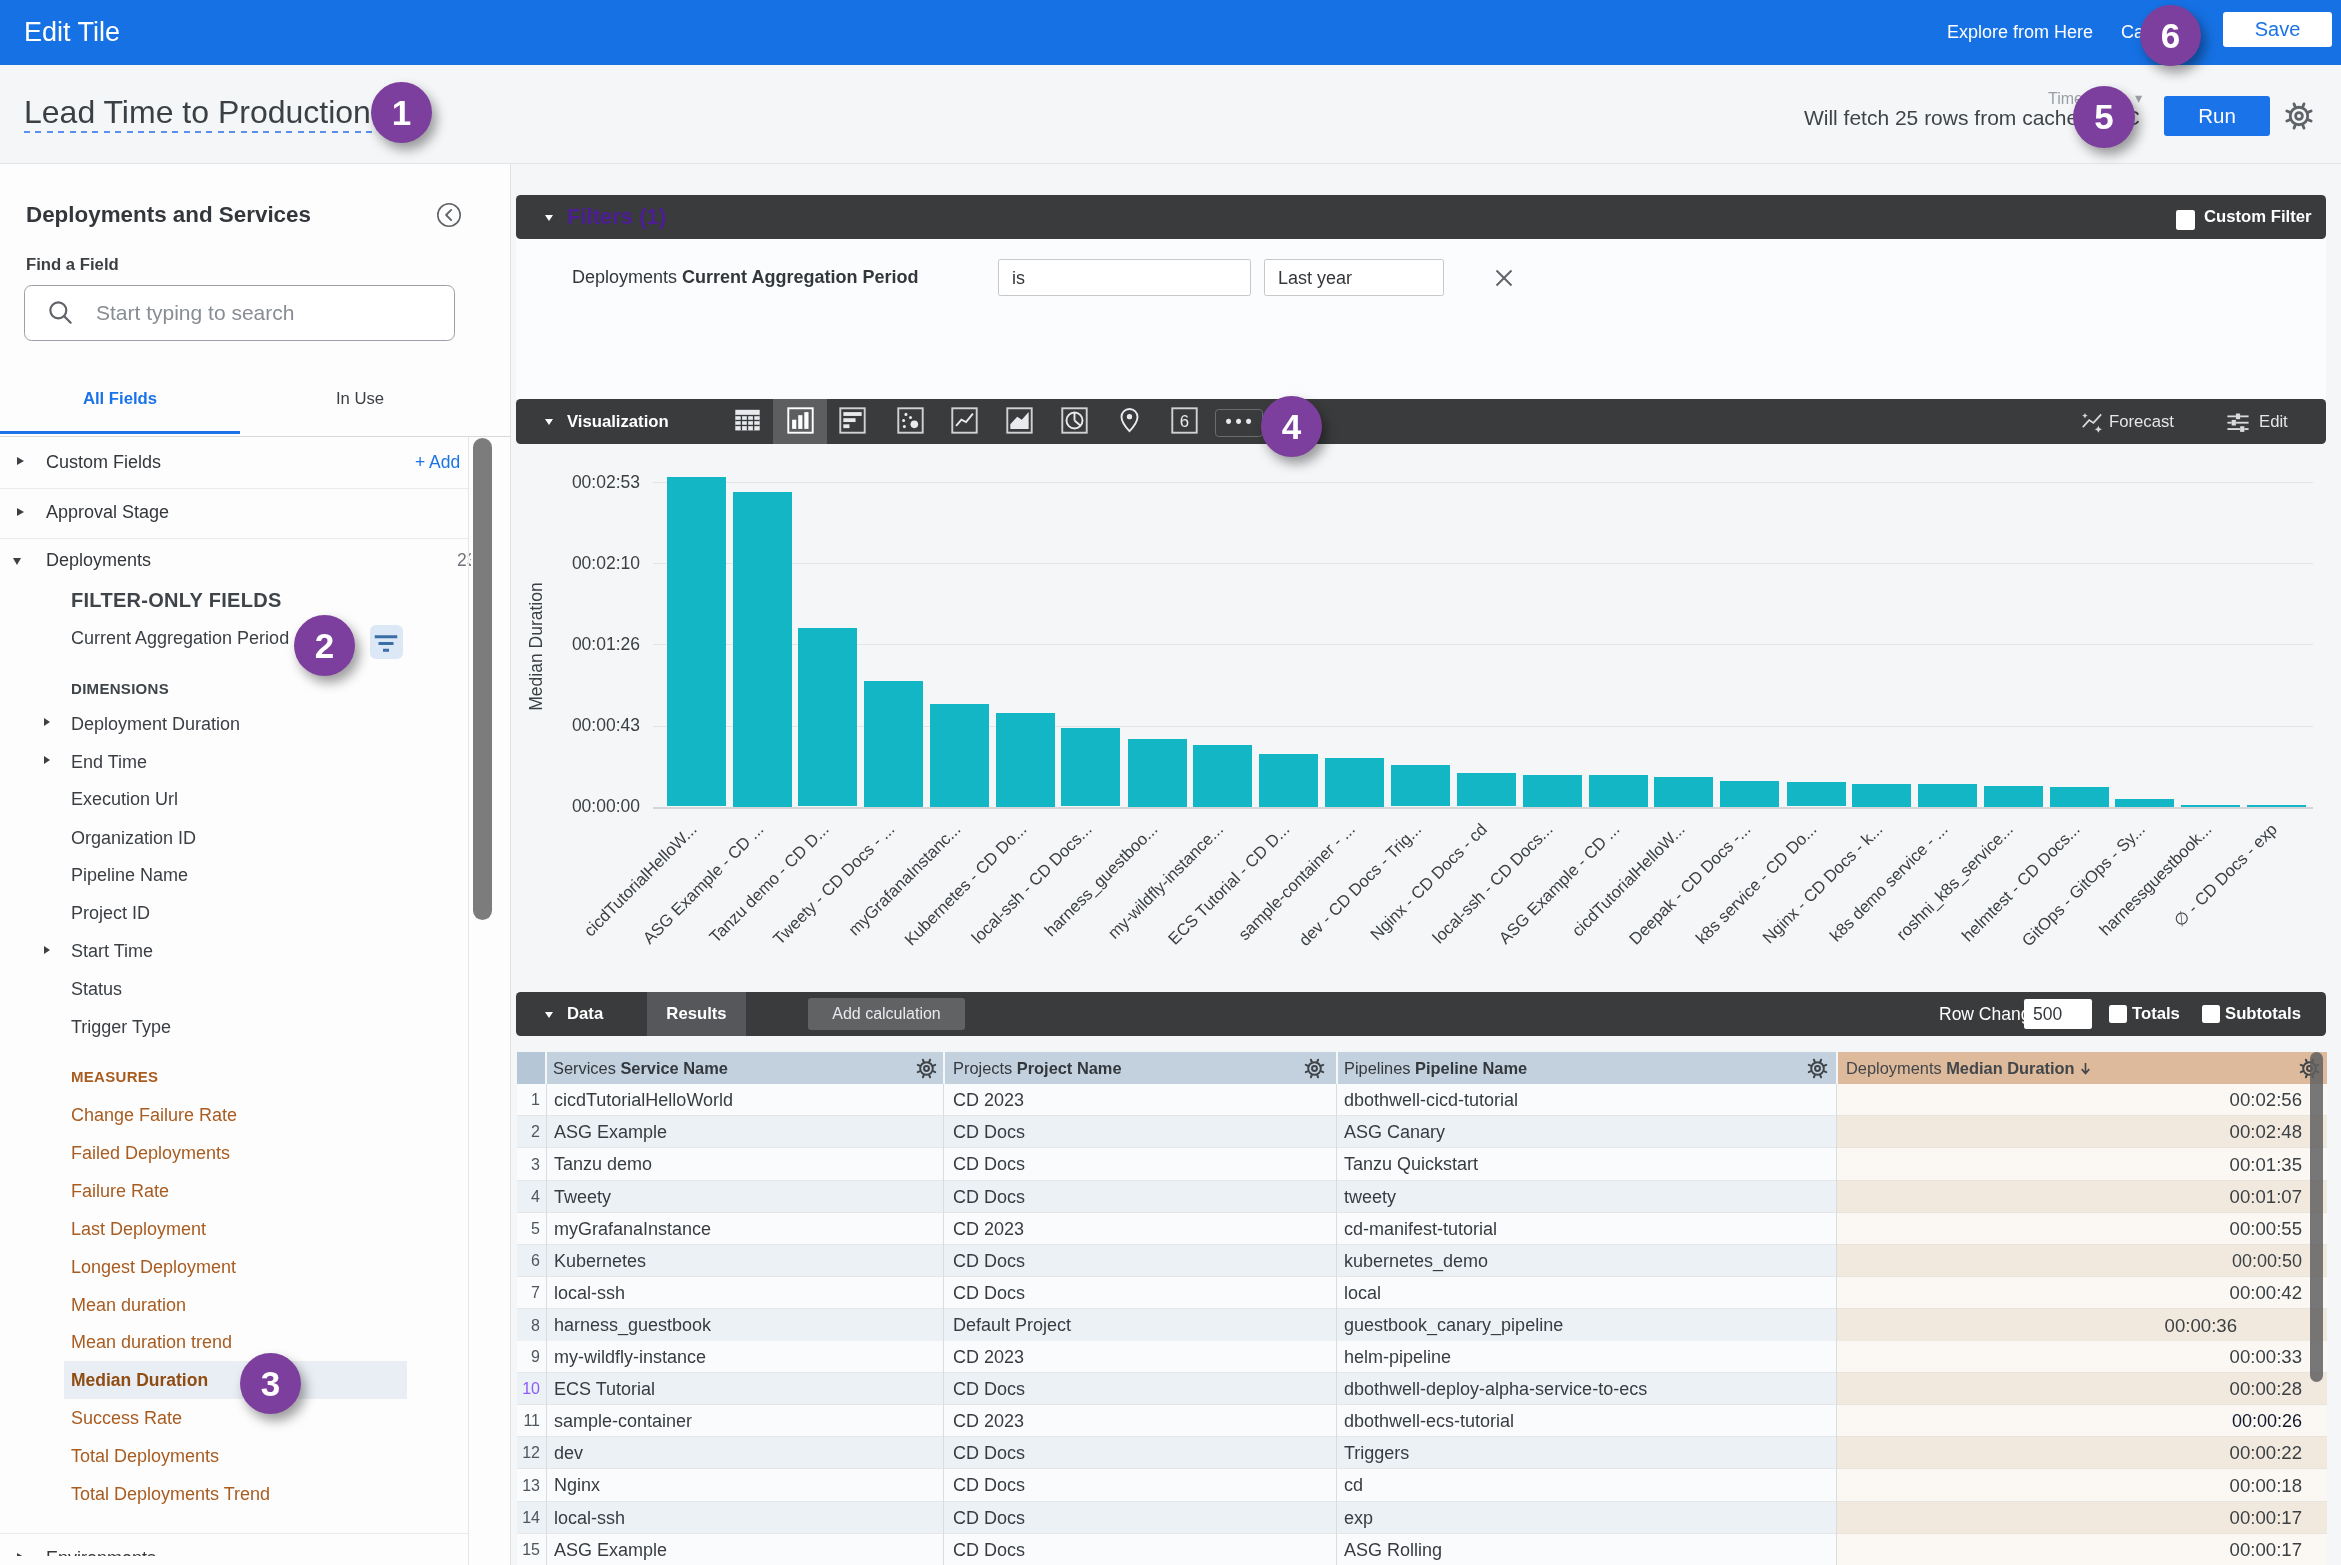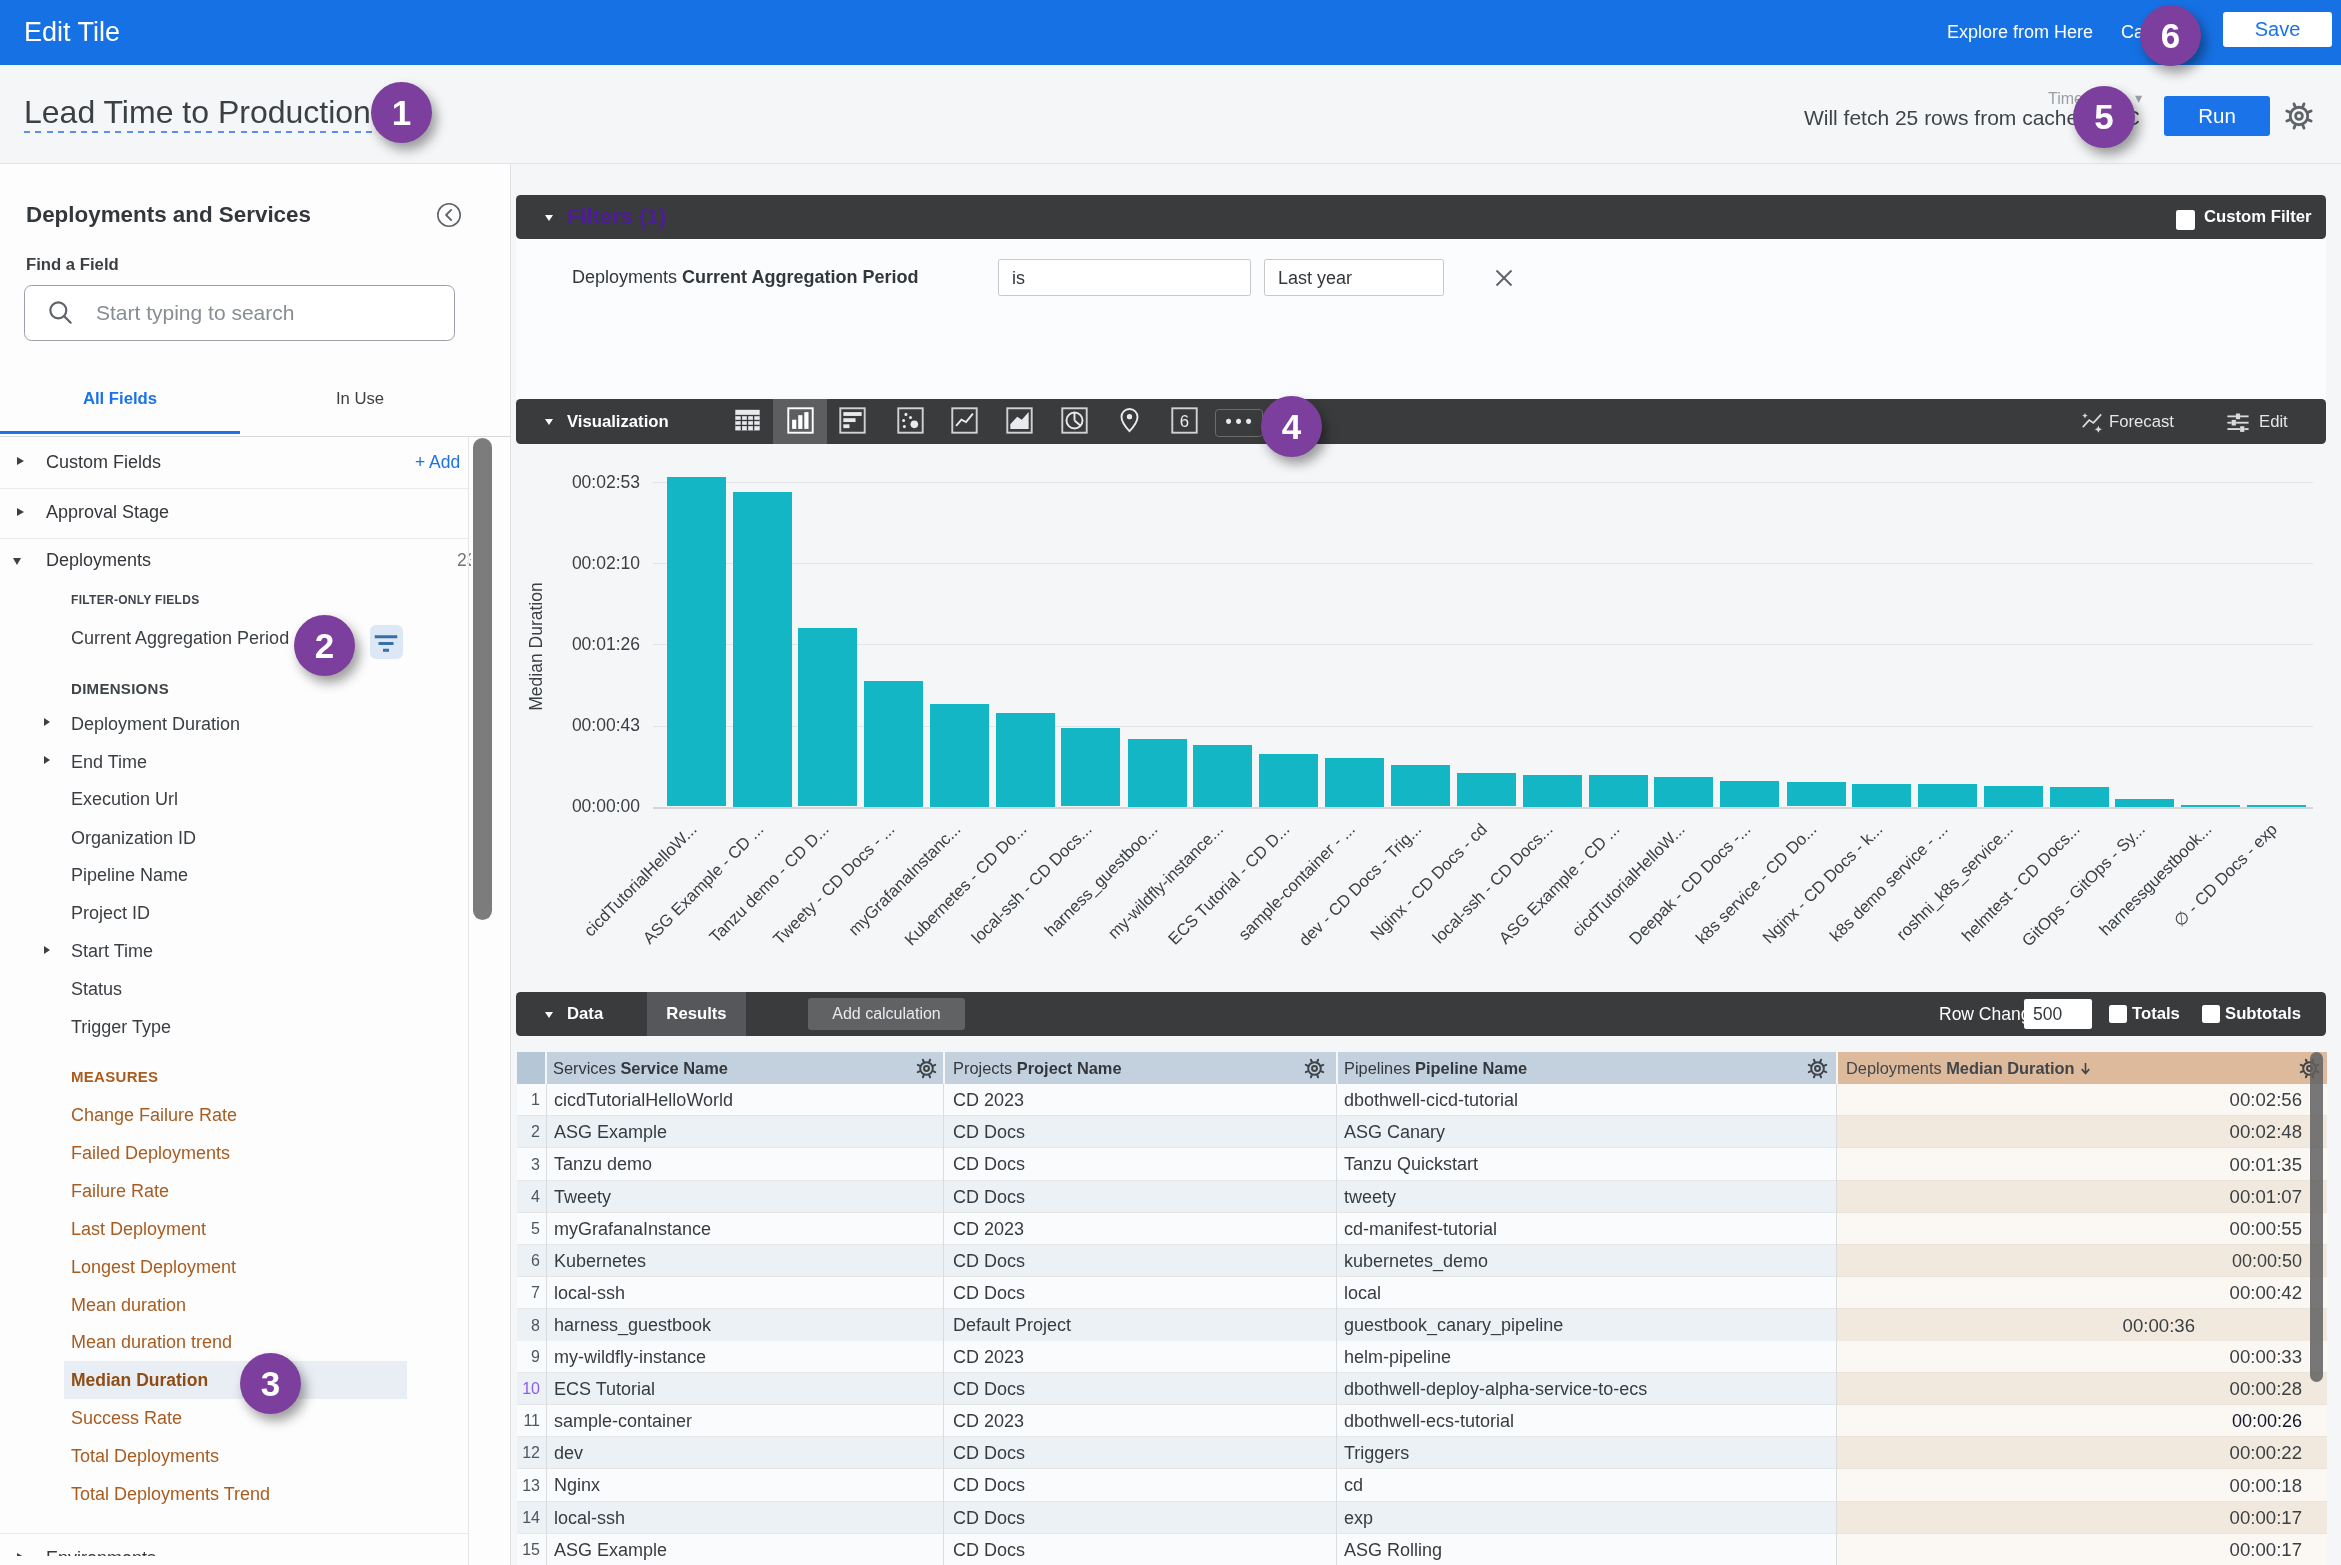--- a/index.html
+++ b/index.html
@@ -53,21 +53,21 @@
 <div style="position:absolute;left:16.7px;top:457px;width:0;height:0;border-left:7.6px solid #3c4043;border-top:4.6px solid transparent;border-bottom:4.6px solid transparent"></div>
 <div style="position:absolute;left:46px;top:446px;height:33px;line-height:33px;color:#33373b;font-size:18px;font-weight:500">Custom Fields</div>
 <div style="position:absolute;left:415px;top:446px;width:53px;height:33px;line-height:33px;color:#1a73e8;font-size:17.5px;font-weight:500;overflow:hidden;white-space:nowrap">+ Add</div>
 <div style="position:absolute;left:0;top:488px;width:468px;height:0.8px;background:#e8eaec"></div>
 <div style="position:absolute;left:16.7px;top:508px;width:0;height:0;border-left:7.6px solid #3c4043;border-top:4.6px solid transparent;border-bottom:4.6px solid transparent"></div>
 <div style="position:absolute;left:46px;top:496px;height:33px;line-height:33px;color:#33373b;font-size:18px;font-weight:500">Approval Stage</div>
 <div style="position:absolute;left:0;top:538px;width:468px;height:0.8px;background:#e8eaec"></div>
 <div style="position:absolute;left:13px;top:558px;width:0;height:0;border-top:7.6px solid #3c4043;border-left:4.6px solid transparent;border-right:4.6px solid transparent"></div>
 <div style="position:absolute;left:46px;top:544px;height:33px;line-height:33px;color:#33373b;font-size:18px;font-weight:500">Deployments</div>
 <div style="position:absolute;left:457px;top:544px;width:13.7px;height:33px;line-height:33px;color:#70757a;font-size:17.5px;overflow:hidden">23</div>
-<div style="position:absolute;left:71px;top:587px;height:26px;line-height:26px;color:#3f4449;font-size:12px;font-weight:700;letter-spacing:0.3px">FILTER-ONLY FIELDS</div>
+<div style="position:absolute;left:71px;top:587px;height:26px;line-height:26px;color:#3f4449;font-size:20px;font-weight:700;letter-spacing:0.3px">FILTER-ONLY FIELDS</div>
 <div style="position:absolute;left:71px;top:622px;height:32px;line-height:32px;color:#3a3f44;font-size:18px">Current Aggregation Period</div>
 <div style="position:absolute;left:71px;top:676px;height:26px;line-height:26px;color:#3f4449;font-size:15px;font-weight:700;letter-spacing:0.3px">DIMENSIONS</div>
 <div style="position:absolute;left:44px;top:718px;width:0;height:0;border-left:6.8px solid #3c4043;border-top:4.6px solid transparent;border-bottom:4.6px solid transparent"></div>
 <div style="position:absolute;left:71px;top:708px;height:32px;line-height:32px;color:#3a3f44;font-size:18px">Deployment Duration</div>
 <div style="position:absolute;left:44px;top:756px;width:0;height:0;border-left:6.8px solid #3c4043;border-top:4.6px solid transparent;border-bottom:4.6px solid transparent"></div>
 <div style="position:absolute;left:71px;top:746px;height:32px;line-height:32px;color:#3a3f44;font-size:18px">End Time</div>
 <div style="position:absolute;left:71px;top:783px;height:32px;line-height:32px;color:#3a3f44;font-size:18px">Execution Url</div>
 <div style="position:absolute;left:71px;top:822px;height:32px;line-height:32px;color:#3a3f44;font-size:18px">Organization ID</div>
 <div style="position:absolute;left:71px;top:859px;height:32px;line-height:32px;color:#3a3f44;font-size:18px">Pipeline Name</div>
 <div style="position:absolute;left:71px;top:897px;height:32px;line-height:32px;color:#3a3f44;font-size:18px">Project ID</div>
@@ -384,21 +384,21 @@
 <div style="position:absolute;left:554px;top:1277px;height:32px;line-height:32px;color:#383c41;font-size:18px">local-ssh</div>
 <div style="position:absolute;left:953px;top:1277px;height:32px;line-height:32px;color:#383c41;font-size:18px">CD Docs</div>
 <div style="position:absolute;left:1344px;top:1277px;height:32px;line-height:32px;color:#383c41;font-size:18px">local</div>
 <div style="position:absolute;left:2054px;top:1277px;width:248px;height:32px;line-height:32px;text-align:right;color:#3b4045;font-size:18.6px">00:00:42</div>
 <div style="position:absolute;left:517px;top:1309px;width:1319px;height:33px;background:#ecf1f6;border-bottom:0.8px solid #e5e6e8;box-sizing:border-box"></div>
 <div style="position:absolute;left:1836px;top:1309px;width:491px;height:33px;background:#f2e9de;border-bottom:0.8px solid #e9e4dc;box-sizing:border-box"></div>
 <div style="position:absolute;left:517px;top:1309px;width:23px;height:33px;line-height:33px;text-align:right;color:#4e565e;font-size:16px">8</div>
 <div style="position:absolute;left:554px;top:1309px;height:33px;line-height:33px;color:#383c41;font-size:18px">harness_guestbook</div>
 <div style="position:absolute;left:953px;top:1309px;height:33px;line-height:33px;color:#383c41;font-size:18px">Default Project</div>
 <div style="position:absolute;left:1344px;top:1309px;height:33px;line-height:33px;color:#383c41;font-size:18px">guestbook_canary_pipeline</div>
-<div style="position:absolute;left:1947px;top:1309px;width:248px;height:33px;line-height:33px;text-align:right;color:#3b4045;font-size:18.6px">00:00:36</div>
+<div style="position:absolute;left:1989px;top:1309px;width:248px;height:33px;line-height:33px;text-align:right;color:#3b4045;font-size:18.6px">00:00:36</div>
 <div style="position:absolute;left:517px;top:1341px;width:1319px;height:32px;background:#fafbfc;border-bottom:0.8px solid #e5e6e8;box-sizing:border-box"></div>
 <div style="position:absolute;left:1836px;top:1341px;width:491px;height:32px;background:#fbf8f4;border-bottom:0.8px solid #e9e4dc;box-sizing:border-box"></div>
 <div style="position:absolute;left:517px;top:1341px;width:23px;height:32px;line-height:32px;text-align:right;color:#4e565e;font-size:16px">9</div>
 <div style="position:absolute;left:554px;top:1341px;height:32px;line-height:32px;color:#383c41;font-size:18px">my-wildfly-instance</div>
 <div style="position:absolute;left:953px;top:1341px;height:32px;line-height:32px;color:#383c41;font-size:18px">CD 2023</div>
 <div style="position:absolute;left:1344px;top:1341px;height:32px;line-height:32px;color:#383c41;font-size:18px">helm-pipeline</div>
 <div style="position:absolute;left:2054px;top:1341px;width:248px;height:32px;line-height:32px;text-align:right;color:#3b4045;font-size:18.6px">00:00:33</div>
 <div style="position:absolute;left:517px;top:1373px;width:1319px;height:32px;background:#ecf1f6;border-bottom:0.8px solid #e5e6e8;box-sizing:border-box"></div>
 <div style="position:absolute;left:1836px;top:1373px;width:491px;height:32px;background:#f2e9de;border-bottom:0.8px solid #e9e4dc;box-sizing:border-box"></div>
 <div style="position:absolute;left:517px;top:1373px;width:23px;height:32px;line-height:32px;text-align:right;color:#8b5cf6;font-size:16px">10</div>

